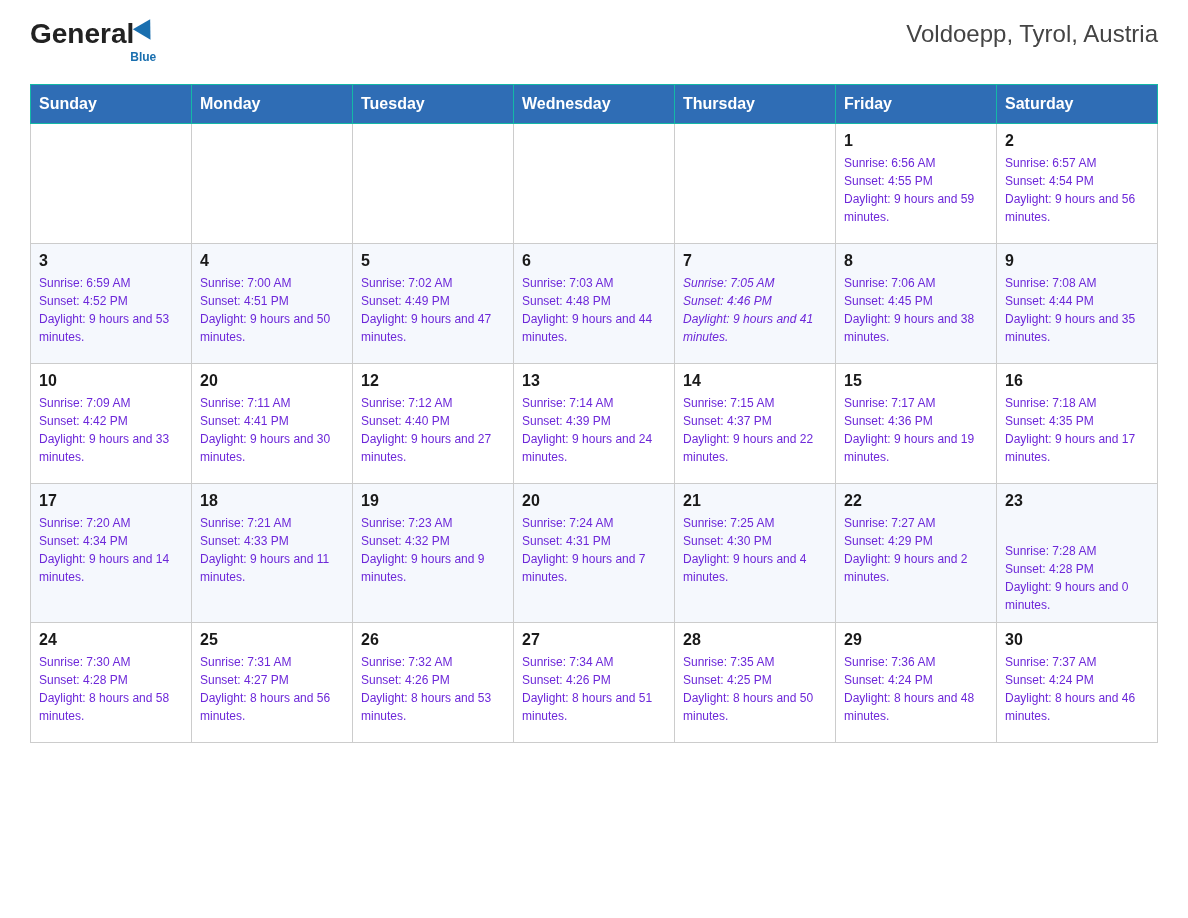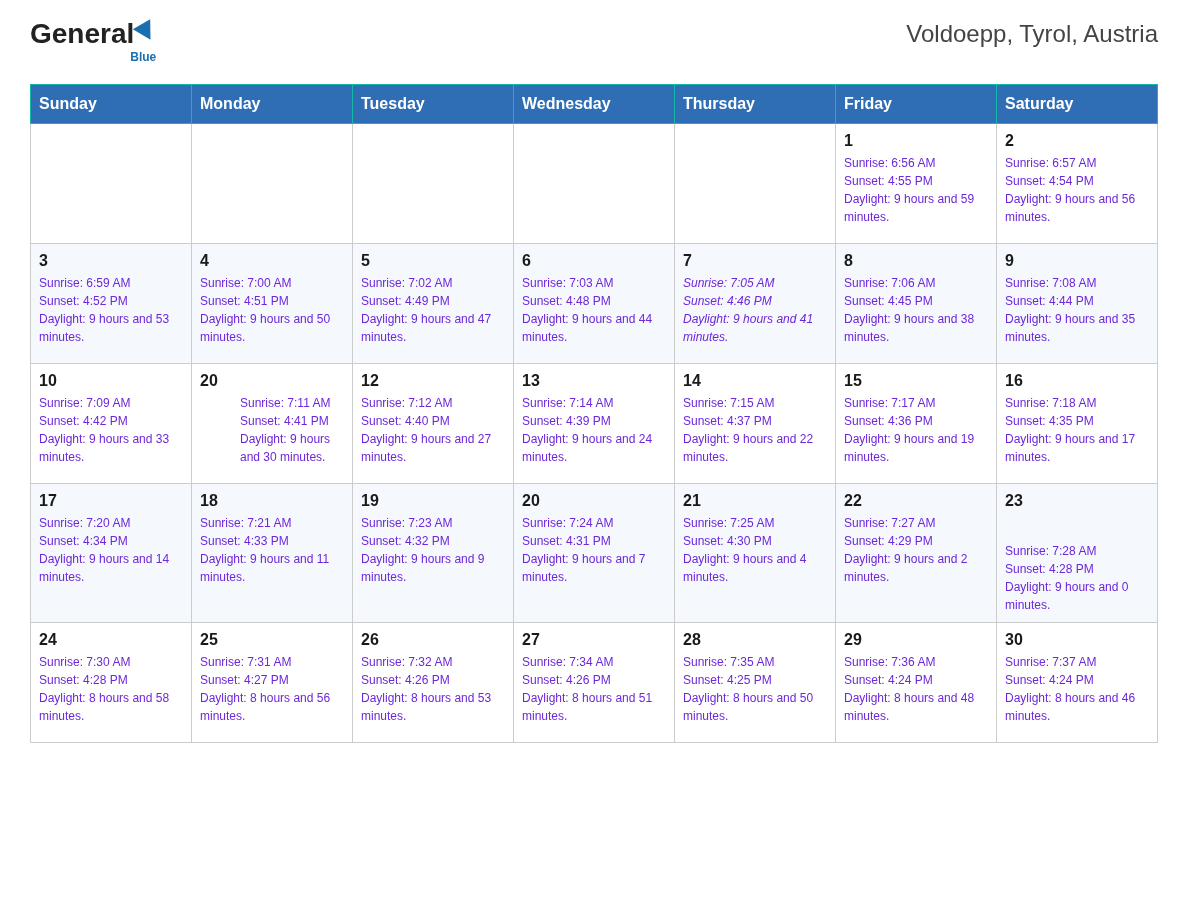--- a/index.html
+++ b/index.html
@@ -198,21 +198,21 @@
       </tr>
       <tr class="week-row">
         <td>
           <span class="day-number">10</span>
           <div class="day-info" style="white-space: pre-line;">Sunrise: 7:09 AM
 Sunset: 4:42 PM
 Daylight: 9 hours and 33 minutes.</div>
         </td>
         <td>
           <span class="day-number">20</span>
-          <div class="day-info" style="white-space: pre-line; margin-left: 40px;">Sunrise: 7:11 AM
+          <div class="day-info" style="white-space: pre-line;">Sunrise: 7:11 AM
 Sunset: 4:41 PM
 Daylight: 9 hours and 30 minutes.</div>
         </td>
         <td>
           <span class="day-number">12</span>
           <div class="day-info" style="white-space: pre-line;">Sunrise: 7:12 AM
 Sunset: 4:40 PM
 Daylight: 9 hours and 27 minutes.</div>
         </td>
         <td>

